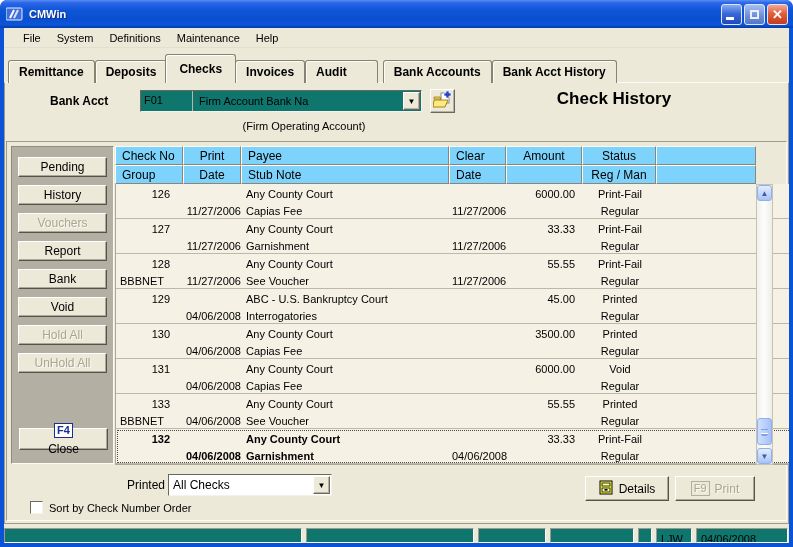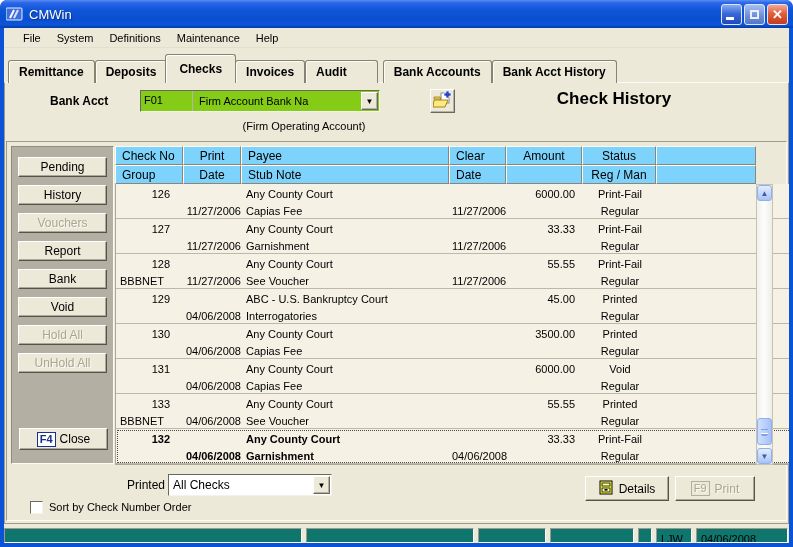--- a/index.html
+++ b/index.html
@@ -5,21 +5,21 @@
   * { margin:0; padding:0; box-sizing:border-box; }
   html,body { width:793px; height:547px; background:#fff; font-family:"Liberation Sans", sans-serif; }
   .window { position:absolute; top:0; left:0; width:793px; height:547px;
             background:#0a52d6; border-radius:7px 7px 0 0; overflow:hidden; }
 
   
   .titlebar { position:absolute; top:0; left:0; right:0; height:28px;
     background:linear-gradient(180deg,#5a8df4 0%,#2b67e8 10%,#0f55d8 35%,#0a4fd0 70%,#0c55da 88%,#033ba6 100%);
     border-radius:7px 7px 0 0; display:flex; align-items:center; padding:0 6px; }
   .app-icon { width:18px; height:15px; margin-right:5px; display:inline-block; }
-  .title-text { color:#fff; font-weight:normal; font-size:13px; text-shadow:1px 1px 1px #0f3285; }
+  .title-text { color:#fff; font-weight:bold; font-size:11px; text-shadow:1px 1px 1px #0f3285; }
   .tb-btns { position:absolute; right:5px; top:4px; display:flex; gap:2px; }
   .tb-btn { width:21px; height:21px; border-radius:3px; border:1px solid #dce7fb; color:#fff;
     font-size:12px; font-weight:bold; display:flex; align-items:center; justify-content:center; position:relative; }
   .tb-min { background:linear-gradient(180deg,#89aaf3 0%,#3b68d8 45%,#1d48bc 100%); }
   .tb-min .dash { position:absolute; left:4px; bottom:4px; width:8px; height:3px; background:#fff; }
   .tb-max { background:linear-gradient(180deg,#a9bff0 0%,#6c8cd8 60%,#5377c8 100%); }
   .tb-max .box { width:9px; height:9px; border:2px solid #e9eefb; }
   .tb-close { background:linear-gradient(180deg,#f3a893 0%,#e25e3c 45%,#c23c1d 100%); font-size:13px; }
 
   
@@ -36,21 +36,21 @@
     box-shadow:inset 1px 1px 0 #fbfaf5; position:relative; z-index:1; }
   .tab.active { height:29px; margin-top:0; z-index:4; margin-left:-2px; margin-right:-1px; padding:0 13px;
     box-shadow:inset 1px 1px 0 #fff; }
   .tab-audit { padding-right:30px; margin-right:5px; }
 
   .tabpage { position:absolute; top:54px; left:0; width:785px; height:442px; background:#ece9d8;
     border:1px solid #9d9a8d; border-top:1px solid #fcfbf4; z-index:2; }
 
   
   .bank-label { position:absolute; top:66px; left:46px; font-size:12px; font-weight:bold; z-index:5; }
-  .bank-combo { position:absolute; top:62px; left:136px; width:240px; height:22px; background:#84cc16;
+  .bank-combo { position:absolute; top:62px; left:136px; width:282px; height:22px; background:#0f766e;
     border:1px solid; border-color:#6a685d #f4f2ea #f4f2ea #6a685d; display:flex; align-items:center; z-index:5; }
   .bank-code { width:52px; height:100%; border-right:1px solid #b9b6a9; padding:3px 3px; font-size:11px; }
   .bank-name { flex:1; padding-left:6px; font-size:11px; }
   .combo-arrow-btn { width:17px; height:18px; margin-right:1px; background:#ece9d8;
     border:1px solid; border-color:#fff #6b695e #6b695e #fff; box-shadow:inset -1px -1px 0 #b5b2a5;
     display:flex; align-items:center; justify-content:center; font-size:8px; color:#000; }
   .folder-btn { position:absolute; top:61px; left:426px; width:25px; height:24px; z-index:5;
     background:#ece9d8; border:1px solid; border-color:#fff #6b695e #6b695e #fff;
     box-shadow:inset -1px -1px 0 #b5b2a5; display:flex; align-items:center; justify-content:center; }
   .page-title { position:absolute; top:61px; left:500px; width:220px; text-align:center;
@@ -63,21 +63,21 @@
 
   
   .left-panel { position:absolute; top:4px; left:4px; width:103px; height:318px; background:#b3afa2;
     border:1px solid; border-color:#8f8c80 #fcfbf4 #fcfbf4 #8f8c80; }
   .lp-btns { display:flex; flex-direction:column; align-items:center; gap:8px; padding-top:10px; }
   .btn { background:#ece9d8; border:1px solid; border-color:#fff #55534a #55534a #fff;
     box-shadow:inset -1px -1px 0 #aca899; font-size:12px; font-family:Liberation Sans, sans-serif;
     display:flex; align-items:center; justify-content:center; color:#000; }
   .lp-btn { width:89px; height:20px; }
   .btn.disabled { color:#a9a593; text-shadow:1px 1px 0 #fbfaf3; }
-  .close-btn { position:absolute; bottom:13px; left:7px; width:89px; height:22px; gap:4px; }
+  .close-btn { position:absolute; bottom:13px; left:7px; width:89px; height:22px; gap:4px;flex-direction:column; }
   .keycap { background:#fff; border:1px solid #1b2f8e; color:#1b2f8e; font-size:11px; font-weight:bold;
     padding:0 2px; line-height:13px; }
 
   
   .table-wrap { position:absolute; top:4px; left:108px; width:658px; height:319px; }
   .thead { position:absolute; top:0; left:0; width:641px; height:38px; display:grid;
     grid-template-columns:68px 58px 208px 57px 76px 74px 1fr; grid-template-rows:19px 19px; }
   .hcell { background:#7dd3fc; border:1px solid; border-color:#fcfbf4 #8a877a #8a877a #fcfbf4;
     font-size:12px; display:flex; align-items:center; overflow:hidden; white-space:nowrap; }
   .ha-left { padding-left:6px; }
@@ -114,21 +114,21 @@
     box-shadow:0 2px 0 -1px #7ea2e8, 0 -2px 0 -1px #fff inset; }
 
   
   .select-label { position:absolute; top:450px; left:123px; font-size:12px; z-index:6; }
   .select-combo { position:absolute; top:446px; left:164px; width:164px; height:22px; background:#fff;
     border:1px solid; border-color:#6a685d #f4f2ea #f4f2ea #6a685d; display:flex; align-items:center; z-index:6; }
   .select-value { flex:1; padding-left:4px; font-size:12px; }
   .details-btn { position:absolute; top:448px; left:581px; width:84px; height:25px; gap:5px; font-size:12px; z-index:6; }
   .print-btn { position:absolute; top:448px; left:671px; width:80px; height:25px; gap:5px; font-size:12px; z-index:6; }
   .keycap-dis { background:#ece9d8; border:1px solid #b3afa0; color:#a9a593; font-size:11px; padding:0 2px; line-height:13px; }
-  .sort-row { position:absolute; top:473px; left:26px; display:flex; align-items:flex-start; gap:6px; z-index:6; }
+  .sort-row { position:absolute; top:473px; left:26px; display:flex; align-items:center; gap:6px; z-index:6; }
   .checkbox { width:13px; height:13px; background:#fff; border:1px solid; border-color:#6a685d #f4f2ea #f4f2ea #6a685d; }
   .sort-label { font-size:11px; }
 
   
   .statusbar { position:absolute; left:0; right:0; top:500px; height:15px; display:flex; gap:4px; }
   .sb-panel { height:15px; background:#0f766e; border:1px solid; border-color:#9d9a8d #fdfcf7 #fdfcf7 #9d9a8d;
     font-size:11px; padding:4px 4px 0 4px; overflow:hidden; white-space:nowrap; }
   .sp1{width:298px;} .sp2{width:168px;} .sp3{width:68px;} .sp4{width:84px;} .sp5{width:14px;}
   .sp-user{width:36px;} .sp-date{width:92px;}
 </style>

